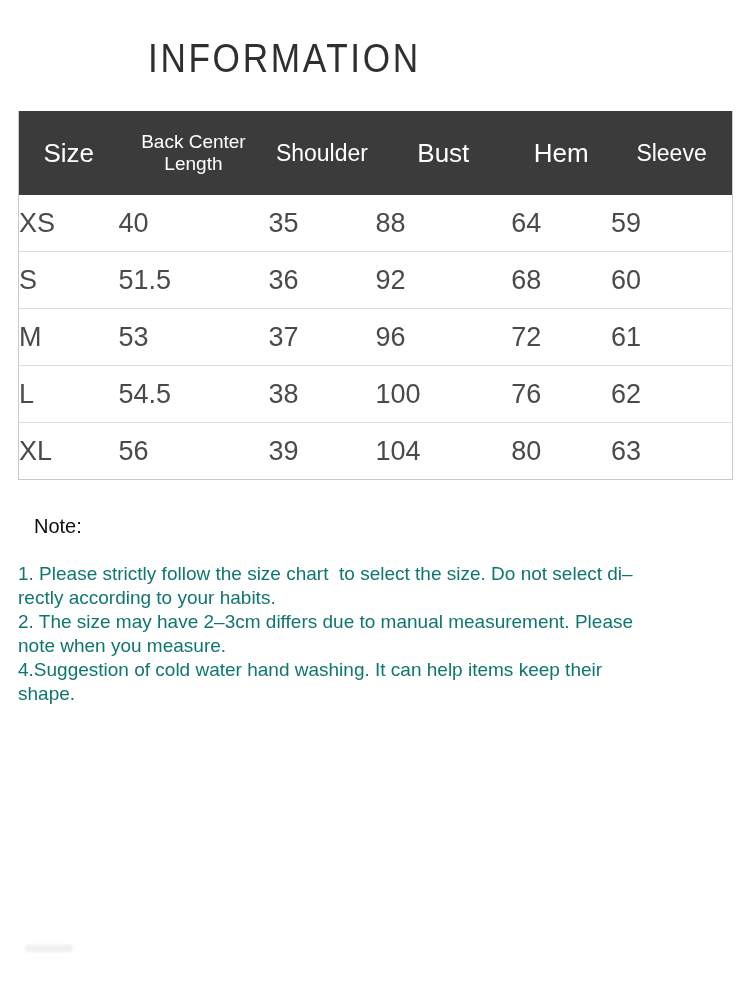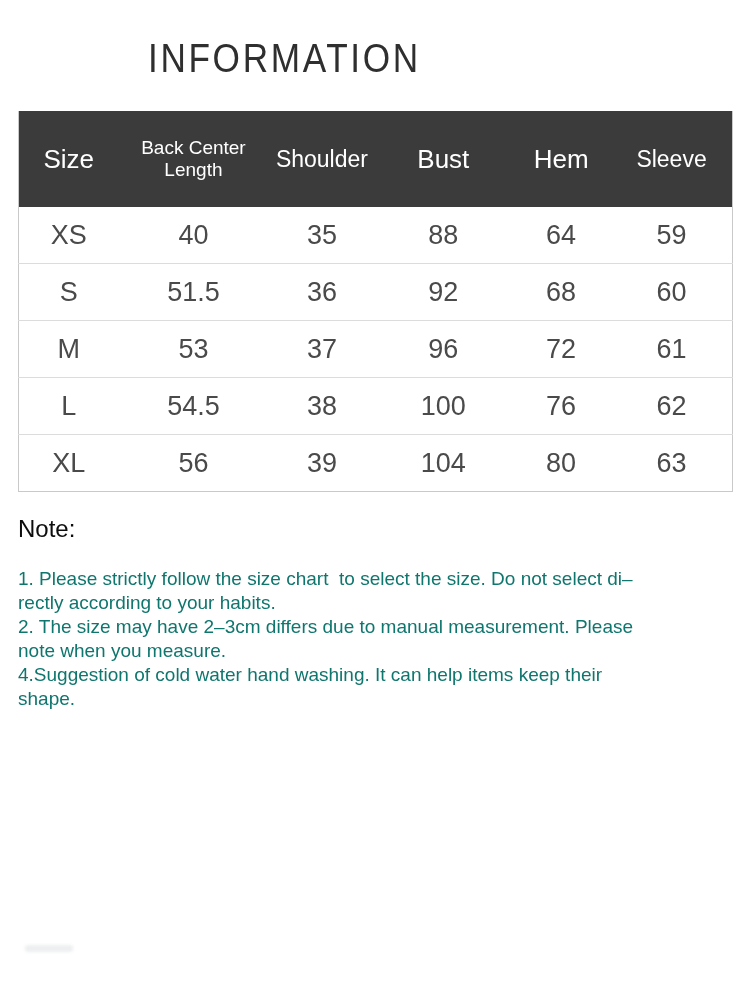--- a/index.html
+++ b/index.html
@@ -47,64 +47,64 @@
   table.size-table col.c1 { width: 14%; }
   table.size-table col.c2 { width: 21%; }
   table.size-table col.c3 { width: 15%; }
   table.size-table col.c4 { width: 19%; }
   table.size-table col.c5 { width: 14%; }
   table.size-table col.c6 { width: 17%; }
 
   table.size-table thead th {
     background: #3b3b3b;
     color: #ffffff;
-    height: 96px;
+    height: 84px;
     font-weight: 500;
     text-align: center;
     vertical-align: middle;
     padding: 0;
   }
   table.size-table thead th:nth-child(1) { font-size: 26px; }
   table.size-table thead th:nth-child(2) { font-size: 19px; }
   table.size-table thead th:nth-child(3) { font-size: 23px; }
   table.size-table thead th:nth-child(4) { font-size: 26px; }
   table.size-table thead th:nth-child(5) { font-size: 26px; }
   table.size-table thead th:nth-child(6) { font-size: 23px; }
   .th-wrap {
     display: inline-block;
     max-width: 120px;
     line-height: 22px;
   }
 
   table.size-table tbody td {
     height: 56px;
-    text-align: center;
+    text-align: left;
     vertical-align: middle;
     font-size: 27px;
     font-weight: 400;
     color: #4a4a4a;
     padding: 0;
     background: #ffffff;
   }
   table.size-table tbody tr + tr td {
     border-top: 1px solid #dcdcdc;
   }
 
   
   .note-section {
     position: absolute;
     top: 515px;
     left: 18px;
     width: 724px;
   }
   .note-heading {
-    font-size: 24px;
+    font-size: 20px;
     font-weight: 500;
     color: #0d0d0d;
-    margin: 0 0 24px 0;
+    margin: 0 0 24px 16px;
   }
   .note-line {
     margin: 0;
     font-size: 19px;
     line-height: 24px;
     color: #0f766e;
     white-space: pre-wrap;
   }
 
   

